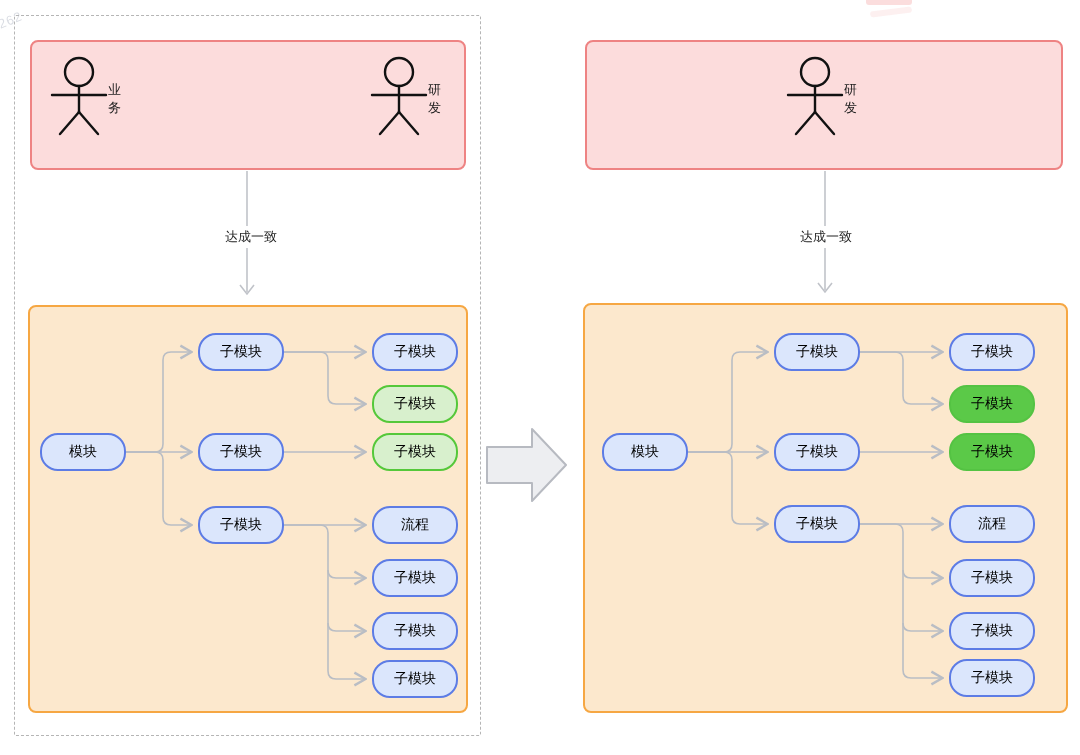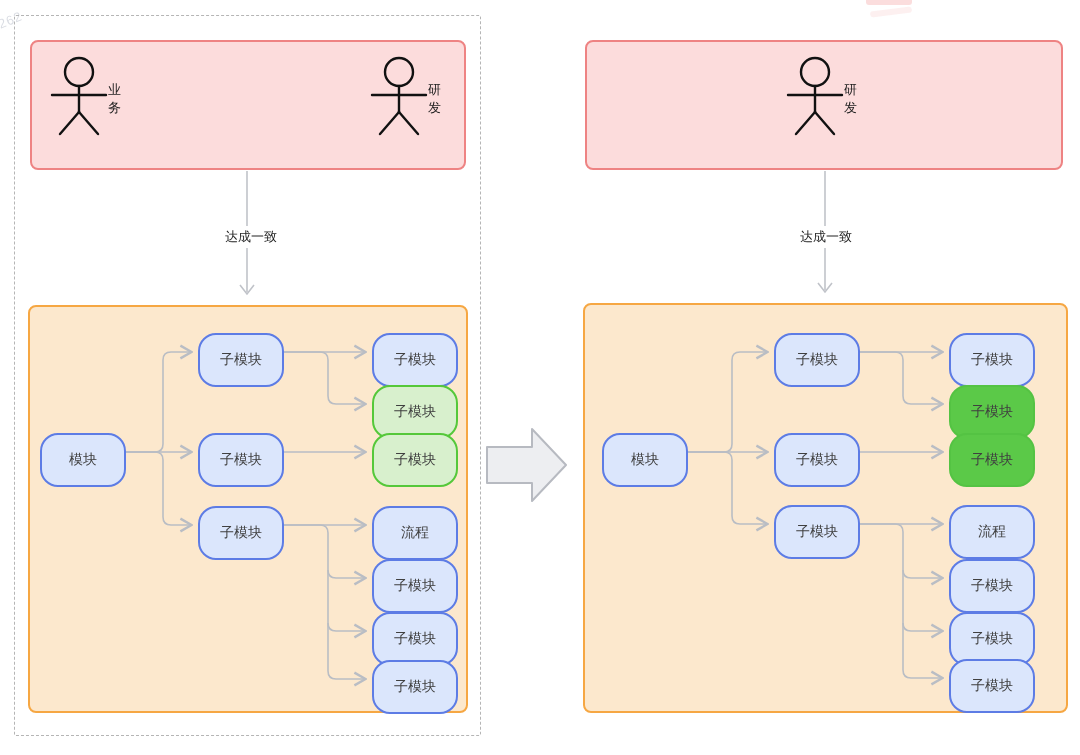--- a/index.html
+++ b/index.html
@@ -56,23 +56,23 @@
   
   .module-panel {
     background:#fce8cd; border:2px solid #f6a743; border-radius:8px;
   }
   .module-panel.left  { left:28px;  top:305px; width:440px; height:408px; }
   .module-panel.right { left:583px; top:303px; width:485px; height:410px; }
   .module-panel svg.connectors { position:absolute; left:0; top:0; }
 
   
   .node {
-    position:absolute; width:86px; height:54px;
+    position:absolute; width:86px; height:38px;
     border-radius:18px; display:flex; align-items:center; justify-content:center;
-    font-size:14px; color:#404040;
+    font-size:14px; color:#000000;
   }
   .node.blue        { background:#dbe6fc; border:2px solid #5d7ce5; }
   .node.green-light { background:#d8f0cd; border:2px solid #55c83a; }
   .node.green-solid { background:#5bc948; border:2px solid #54c343; }
 
   
   .big-arrow { left:485px; top:425px; }
 </style>
 </head>
 <body>

